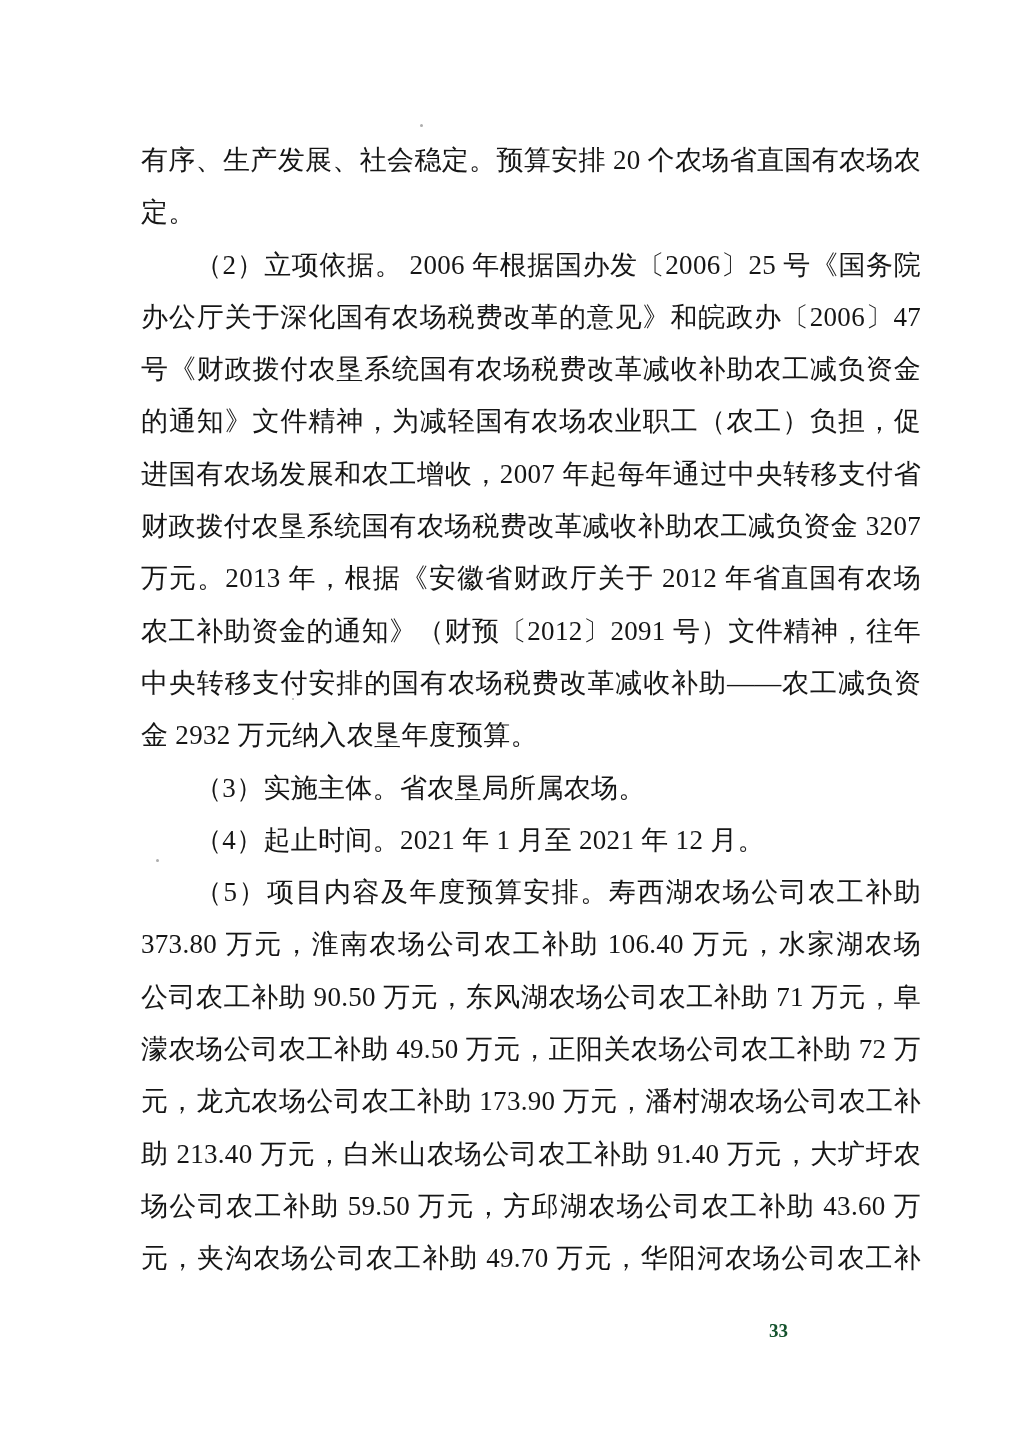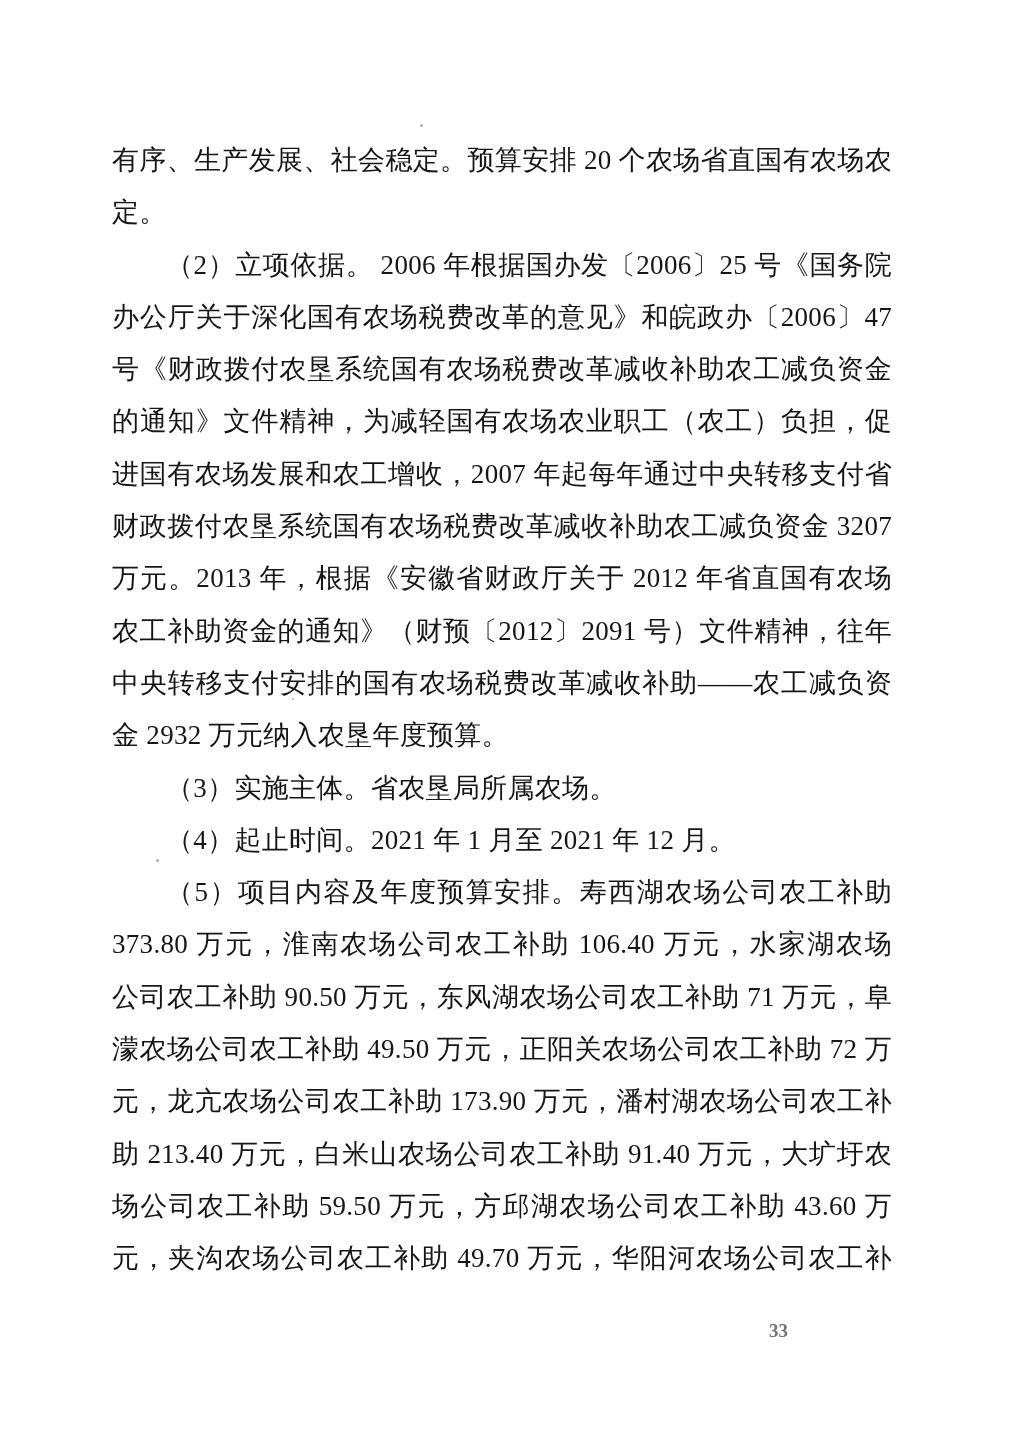--- a/index.html
+++ b/index.html
@@ -12,21 +12,21 @@
     width: 1024px;
     height: 1453px;
     margin: 0 auto;
     background: #ffffff;
     overflow: hidden;
     font-family: "Liberation Serif", "DejaVu Serif", serif;
     color: #161616;
   }
   .page-text {
     position: absolute;
-    left: 112px;
+    left: 141px;
     top: 134px;
     width: 780px;
   }
   .line {
     font-size: 27px;
     line-height: 52.3px;
     height: 52.3px;
     text-align: justify;
     text-align-last: justify;
     letter-spacing: 0.3px;
@@ -35,21 +35,21 @@
   .line.indent { text-indent: 2em; }
   .line.end {
     text-align-last: left;
   }
   .page-number {
     position: absolute;
     left: 769px;
     top: 1320px;
     font-size: 19px;
     font-weight: 700;
-    color: #737373;
+    color: #14532d;
   }
   
   .speck {
     position: absolute;
     background: #6a6a6a;
     border-radius: 50%;
     opacity: 0.55;
   }
   .speck.s1 { left: 420px; top: 124px; width: 3px; height: 3px; }
   .speck.s2 { left: 156px; top: 859px; width: 3px; height: 3px; }

